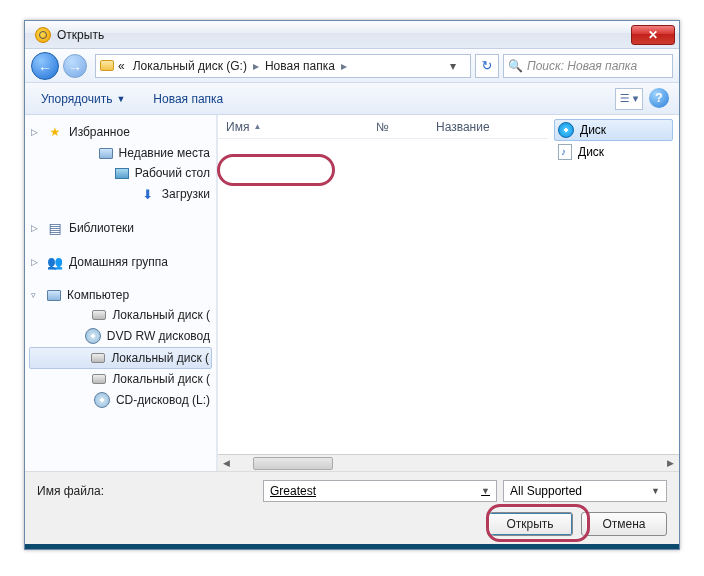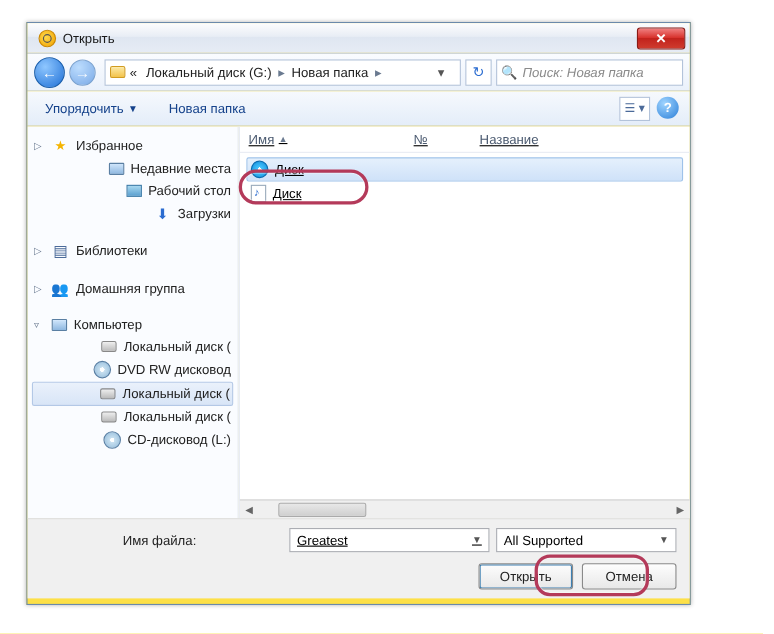--- a/index.html
+++ b/index.html
@@ -1,17 +1,17 @@
 <!DOCTYPE html>
 <html><head>
 <meta charset="utf-8">
 <style>
 * { box-sizing: border-box; margin: 0; padding: 0; font-family: "Segoe UI", Tahoma, sans-serif; font-size: 12px; }
 body { background: #fff; width: 704px; height: 576px; position: relative; }
-.dialog { position: absolute; top: 20px; left: 24px; width: 604px; height: 530px; background: #fde047; border: 1px solid #6b8aab; box-shadow: 0 0 4px rgba(0,0,0,0.3); }
+.dialog { position: absolute; top: 20px; left: 24px; width: 656px; height: 530px; background: #0c4a6e; border: 1px solid #6b8aab; box-shadow: 0 0 4px rgba(0,0,0,0.3); }
 .titlebar { height: 28px; background: linear-gradient(to bottom, #fdfdfe, #e8edf5 45%, #dfe6f1 46%, #e6ecf5); border-bottom: 1px solid #c5d1e0; display: flex; align-items: center; padding: 0 4px; }
 .titlebar .app-icon { width: 16px; height: 16px; margin: 0 6px; border-radius: 50%; background: radial-gradient(circle at 40% 40%, #ffd94a, #f0a000); border: 1px solid #cc8800; position: relative; }
 .titlebar .app-icon::after { content:""; position:absolute; top:3px; left:3px; width:6px; height:6px; border-radius:50%; border:1px solid #555; }
 .titlebar .title { color: #1a1a1a; }
 .close-btn { margin-left: auto; width: 44px; height: 20px; background: linear-gradient(to bottom, #f08080, #d8342e 45%, #c1211b 46%, #cf3b2e); border: 1px solid #8a1a14; border-radius: 3px; color: #fff; display: flex; align-items: center; justify-content: center; font-weight: bold; font-size: 13px; }
 .navbar { height: 34px; background: linear-gradient(to bottom, #fafcff, #eaf1fb); border-bottom: 1px solid #d0daea; display: flex; align-items: center; padding: 2px 6px; gap: 4px; }
 .nav-back, .nav-fwd { width: 28px; height: 28px; border-radius: 50%; background: radial-gradient(circle at 35% 30%, #8fc7ff, #1e6fd6); border: 1px solid #1b5fab; color: #fff; display: flex; align-items: center; justify-content: center; font-size: 14px; }
 .nav-fwd { width: 24px; height: 24px; opacity: 0.55; }
 .breadcrumb { flex: 1; height: 24px; background: #fff; border: 1px solid #b3c3da; display: flex; align-items: center; padding: 0 4px; margin-left: 4px; }
 .breadcrumb .bc-seg { padding: 0 4px; color: #222; }
@@ -36,41 +36,41 @@
 .ico { width: 16px; height: 16px; display: inline-flex; align-items: center; justify-content: center; font-size: 12px; }
 .star { color: #f5b400; }
 .folder { background: linear-gradient(to bottom, #fce9a5, #f3c34b); border: 1px solid #d19b1f; border-radius: 2px; width: 14px; height: 11px; }
 .hdd { background: linear-gradient(to bottom, #eee, #bbb); border: 1px solid #888; border-radius: 2px; width: 14px; height: 10px; }
 .cd { background: radial-gradient(circle, #fff 20%, #c8e0f0 21%, #8fb8d8); border-radius: 50%; border: 1px solid #5a7fa3; }
 .monitor { background: linear-gradient(to bottom,#cfe5fb,#8fb8e0); border:1px solid #5a7fa3; width:14px; height:11px; border-radius:1px; }
 .lib { color: #4b6a99; font-size:14px; }
 .homegrp { color:#4b9a4b; font-size:13px; }
 .desktop { background:linear-gradient(to bottom,#a8d8f0,#5aa0d0); border:1px solid #3a7aa8; width:14px; height:11px; }
 .dl { color:#2b6cd0; font-size:13px; }
-.filepane { flex: 1; background: #fff; display: flex; flex-direction: column; position: relative; border-left: 1px solid #e3e8f1; text-decoration: underline; }
+.filepane { flex: 1; background: #fff; display: flex; flex-direction: row; position: relative; border-left: 1px solid #e3e8f1; }
 .columns { height: 24px; display: flex; align-items: center; border-bottom: 1px solid #e8ecf3; }
 .col { padding: 0 8px; color: #4b5a70; border-right: 1px solid transparent; height: 100%; display: flex; align-items: center; gap: 4px; }
 .col.c1 { width: 150px; }
 .col.c2 { width: 60px; }
 .col.c3 { width: 120px; }
 .col.c4 { flex: 1; }
 .sort-ind { font-size: 8px; color: #6a7a90; }
 .filelist { flex: 1; padding: 4px 6px; position: relative; }
 .file-row { display: flex; align-items: center; gap: 6px; padding: 3px 4px; }
 .file-row.sel { background: linear-gradient(to bottom, #e5f0fc, #cfe2f9); border: 1px solid #9ec2ea; border-radius: 2px; padding: 2px 3px; }
 .file-ico-cd { width: 16px; height: 16px; border-radius: 50%; background: radial-gradient(circle, #fff 18%, #44c6ff 19%, #1088d8); border: 1px solid #0a6cb0; }
 .file-ico-music { width: 14px; height: 16px; background: #fff; border: 1px solid #9ab; position: relative; }
 .file-ico-music::after { content:"♪"; position:absolute; top:1px; left:2px; font-size:10px; color:#2b6cd0; }
 .scroll-h { position: absolute; bottom: 0; left: 0; right: 0; height: 17px; background: #f0f0f0; border-top: 1px solid #d0d0d0; display: flex; align-items: center; }
 .scroll-h .thumb { width: 80px; height: 13px; background: linear-gradient(to bottom, #e8e8e8, #cfcfcf); border: 1px solid #aaa; border-radius: 2px; margin-left: 18px; }
 .scroll-h .arr { width: 17px; height: 17px; display:flex; align-items:center; justify-content:center; color:#666; font-size:9px; }
 .scroll-h .arr.r { margin-left:auto; }
 .footer { padding: 8px 12px; background: #f0f0f0; border-top: 1px solid #dcdcdc; }
 .fn-row { display: flex; align-items: center; gap: 6px; margin-bottom: 10px; }
-.fn-label { width: 220px; text-align: center; color: #222; padding-right:4px; }
+.fn-label { width: 220px; text-align: left; color: #222; padding-right:4px; }
 .fn-input { flex: 1; height: 22px; background: #fff; border: 1px solid #abadb3; padding: 0 6px; display: flex; align-items: center; text-decoration: underline; }
 .fn-input .dd { margin-left: auto; color: #555; font-size: 9px; }
 .filter-sel { width: 164px; height: 22px; background: #fff; border: 1px solid #abadb3; padding: 0 6px; display: flex; align-items: center; }
 .filter-sel .dd { margin-left: auto; color: #555; font-size: 9px; }
 .btn-row { display: flex; justify-content: flex-end; gap: 8px; }
 .btn { width: 86px; height: 24px; background: linear-gradient(to bottom, #fdfdfd, #e8e8e8); border: 1px solid #8a8a8a; border-radius: 3px; display: flex; align-items: center; justify-content: center; color: #222; }
 .btn.primary { box-shadow: 0 0 0 1px #3c7fb1 inset; }
 .highlight { position: absolute; border: 3px solid #b43a5a; border-radius: 18px; pointer-events: none; box-shadow: 0 0 0 1px rgba(255,255,255,0.4) inset; }
 .hl-file { top: 154px; left: 217px; width: 118px; height: 32px; }
 .hl-open { top: 504px; left: 486px; width: 104px; height: 38px; border-radius: 14px; }

